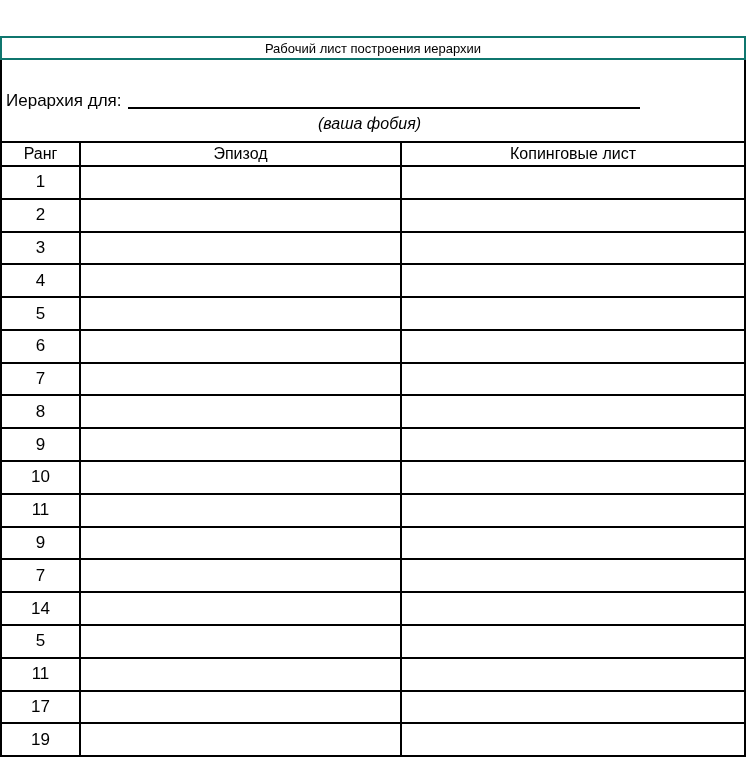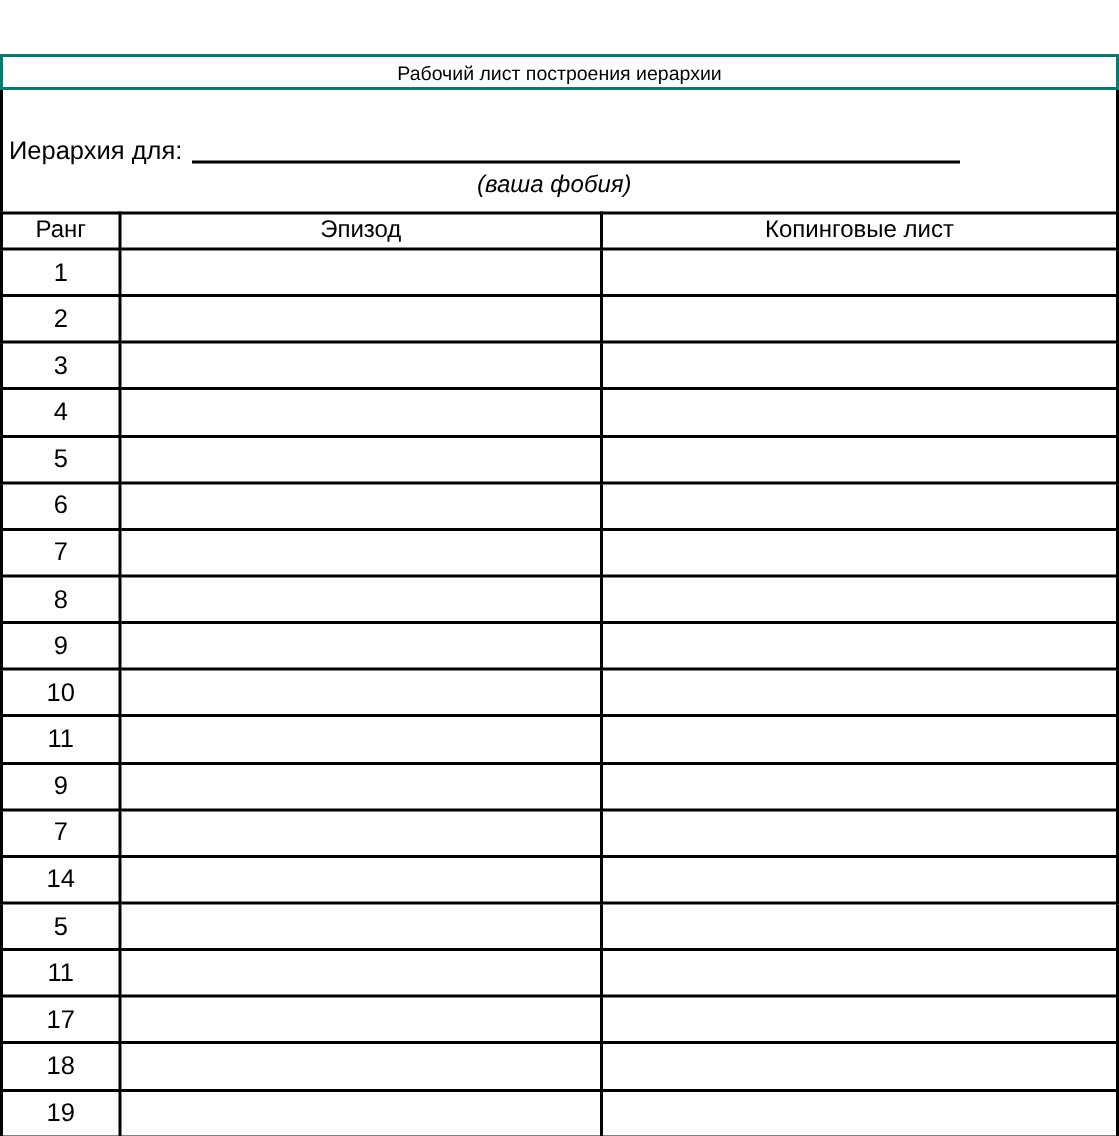--- a/index.html
+++ b/index.html
@@ -202,25 +202,20 @@
     <td class="col-episode"></td>
     <td class="col-coping"></td>
   </tr>
 
   <tr>
     <td class="col-rank">17</td>
     <td class="col-episode"></td>
     <td class="col-coping"></td>
   </tr>
 
-  <tr>
-    <td class="col-rank">18</td>
-    <td class="col-episode"></td>
-    <td class="col-coping"></td>
-  </tr>
 
   <tr>
     <td class="col-rank">19</td>
     <td class="col-episode"></td>
     <td class="col-coping"></td>
   </tr>
 
   <tr>
     <td class="col-rank">20</td>
     <td class="col-episode"></td>

